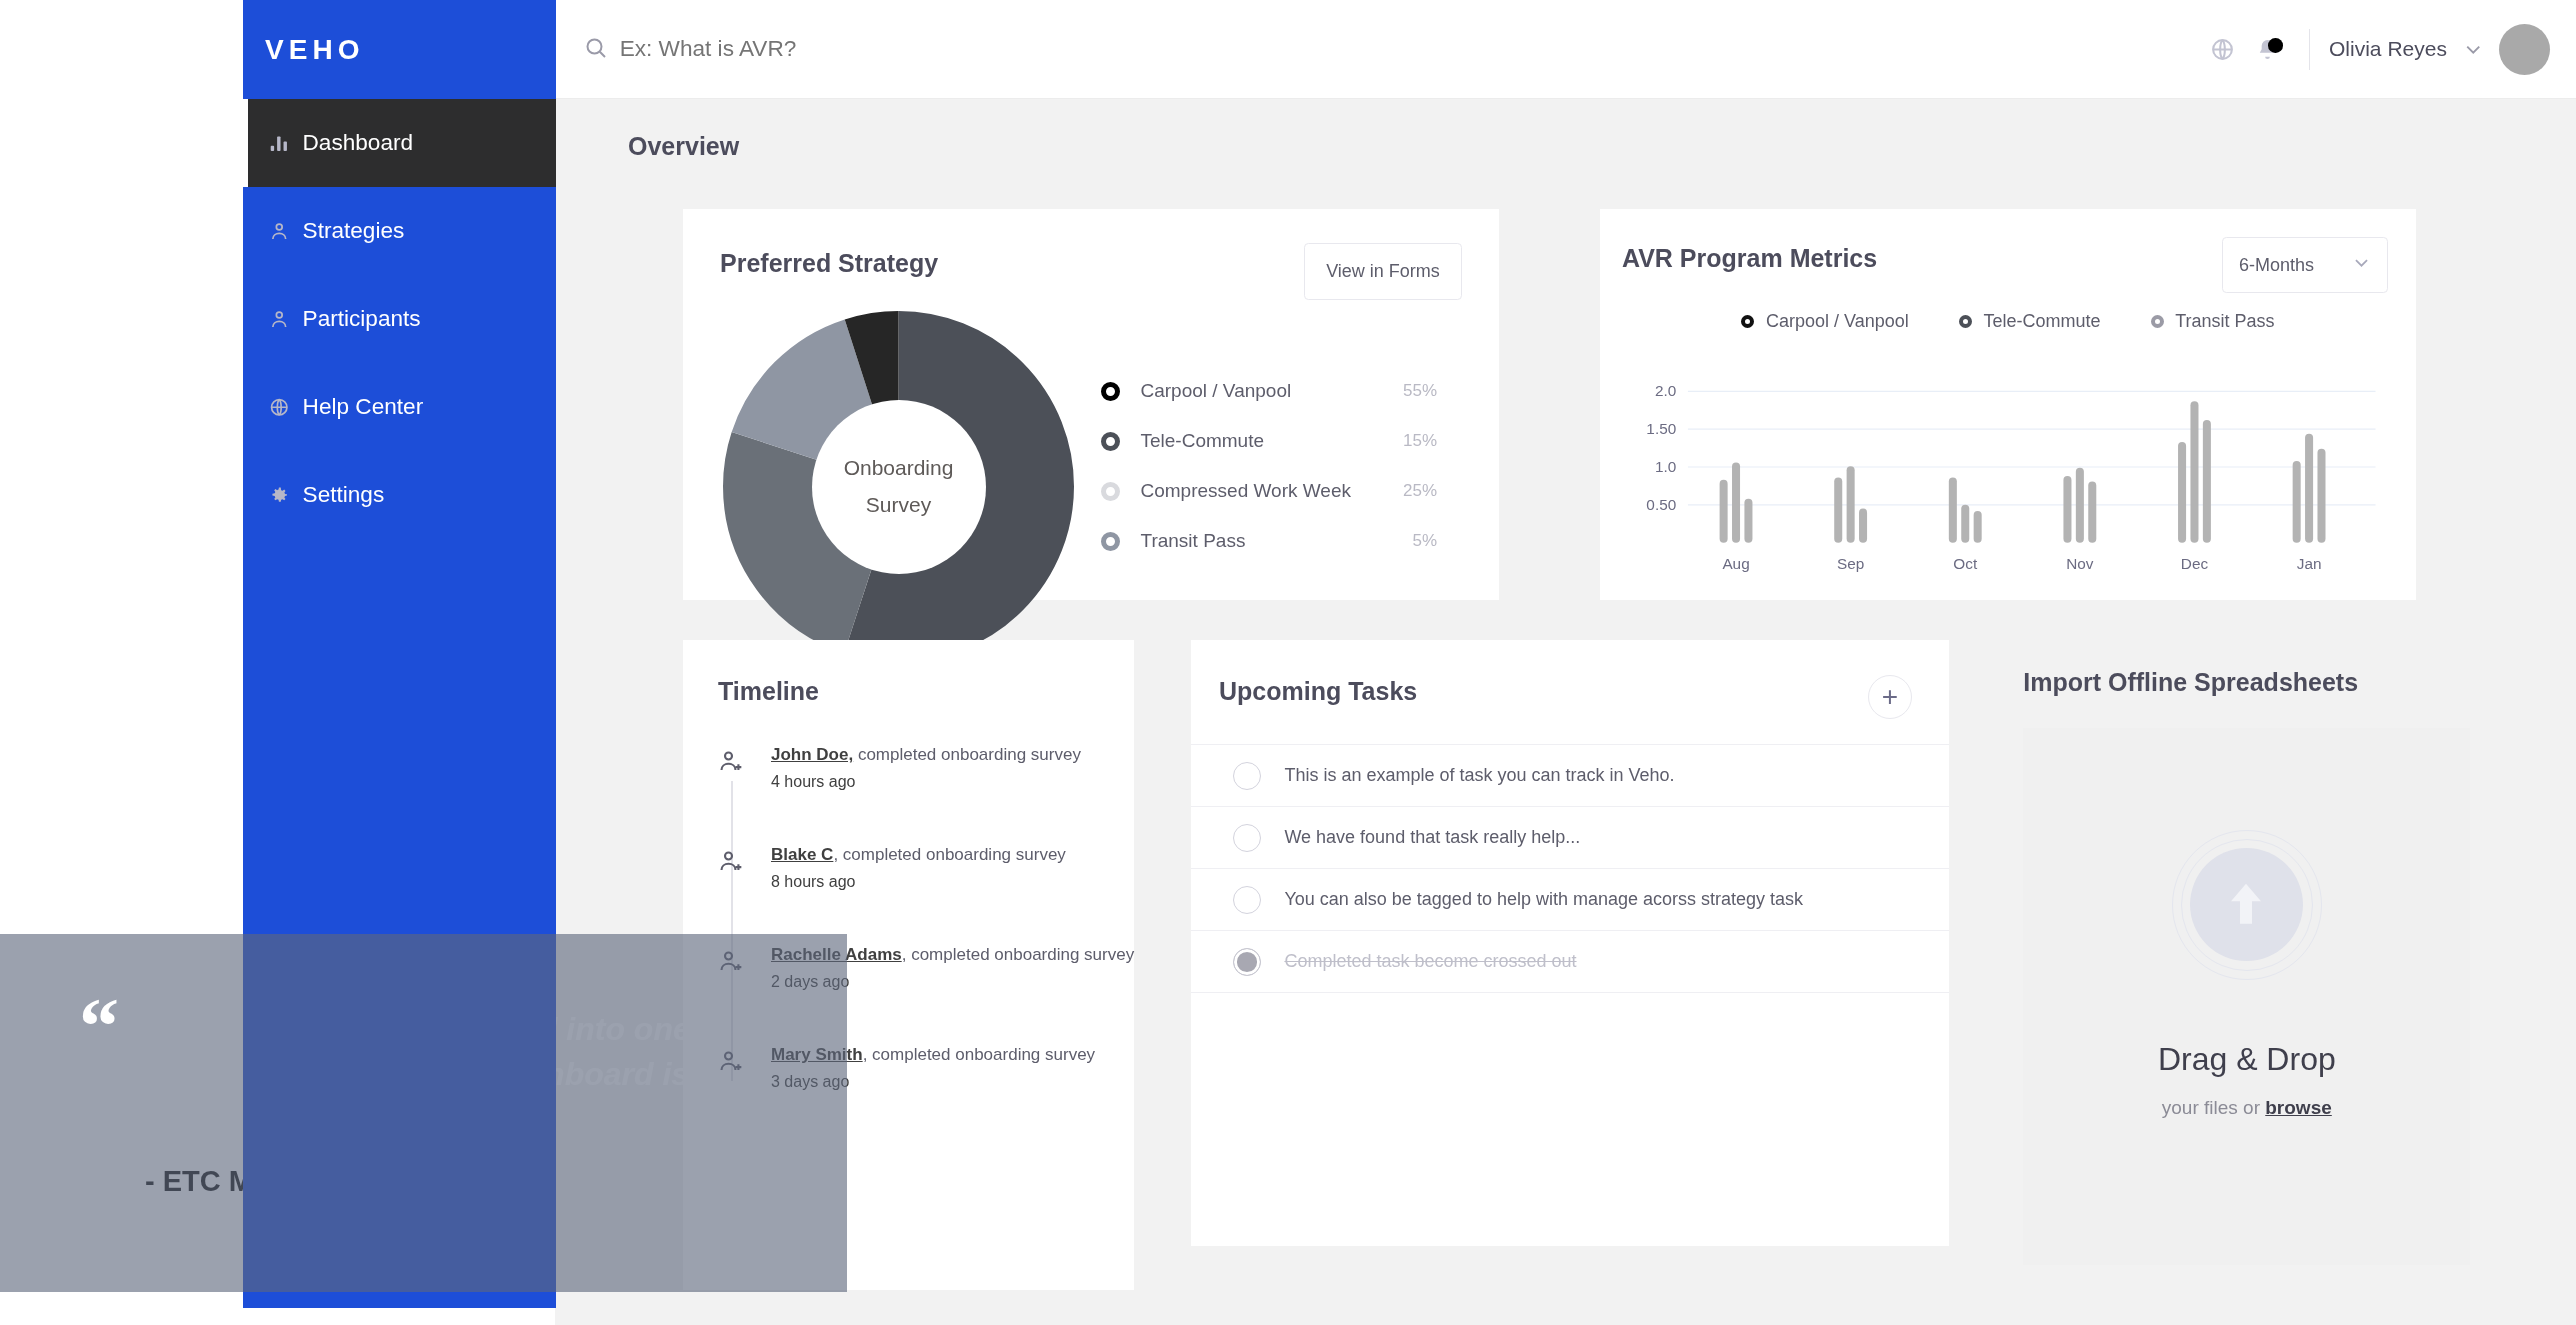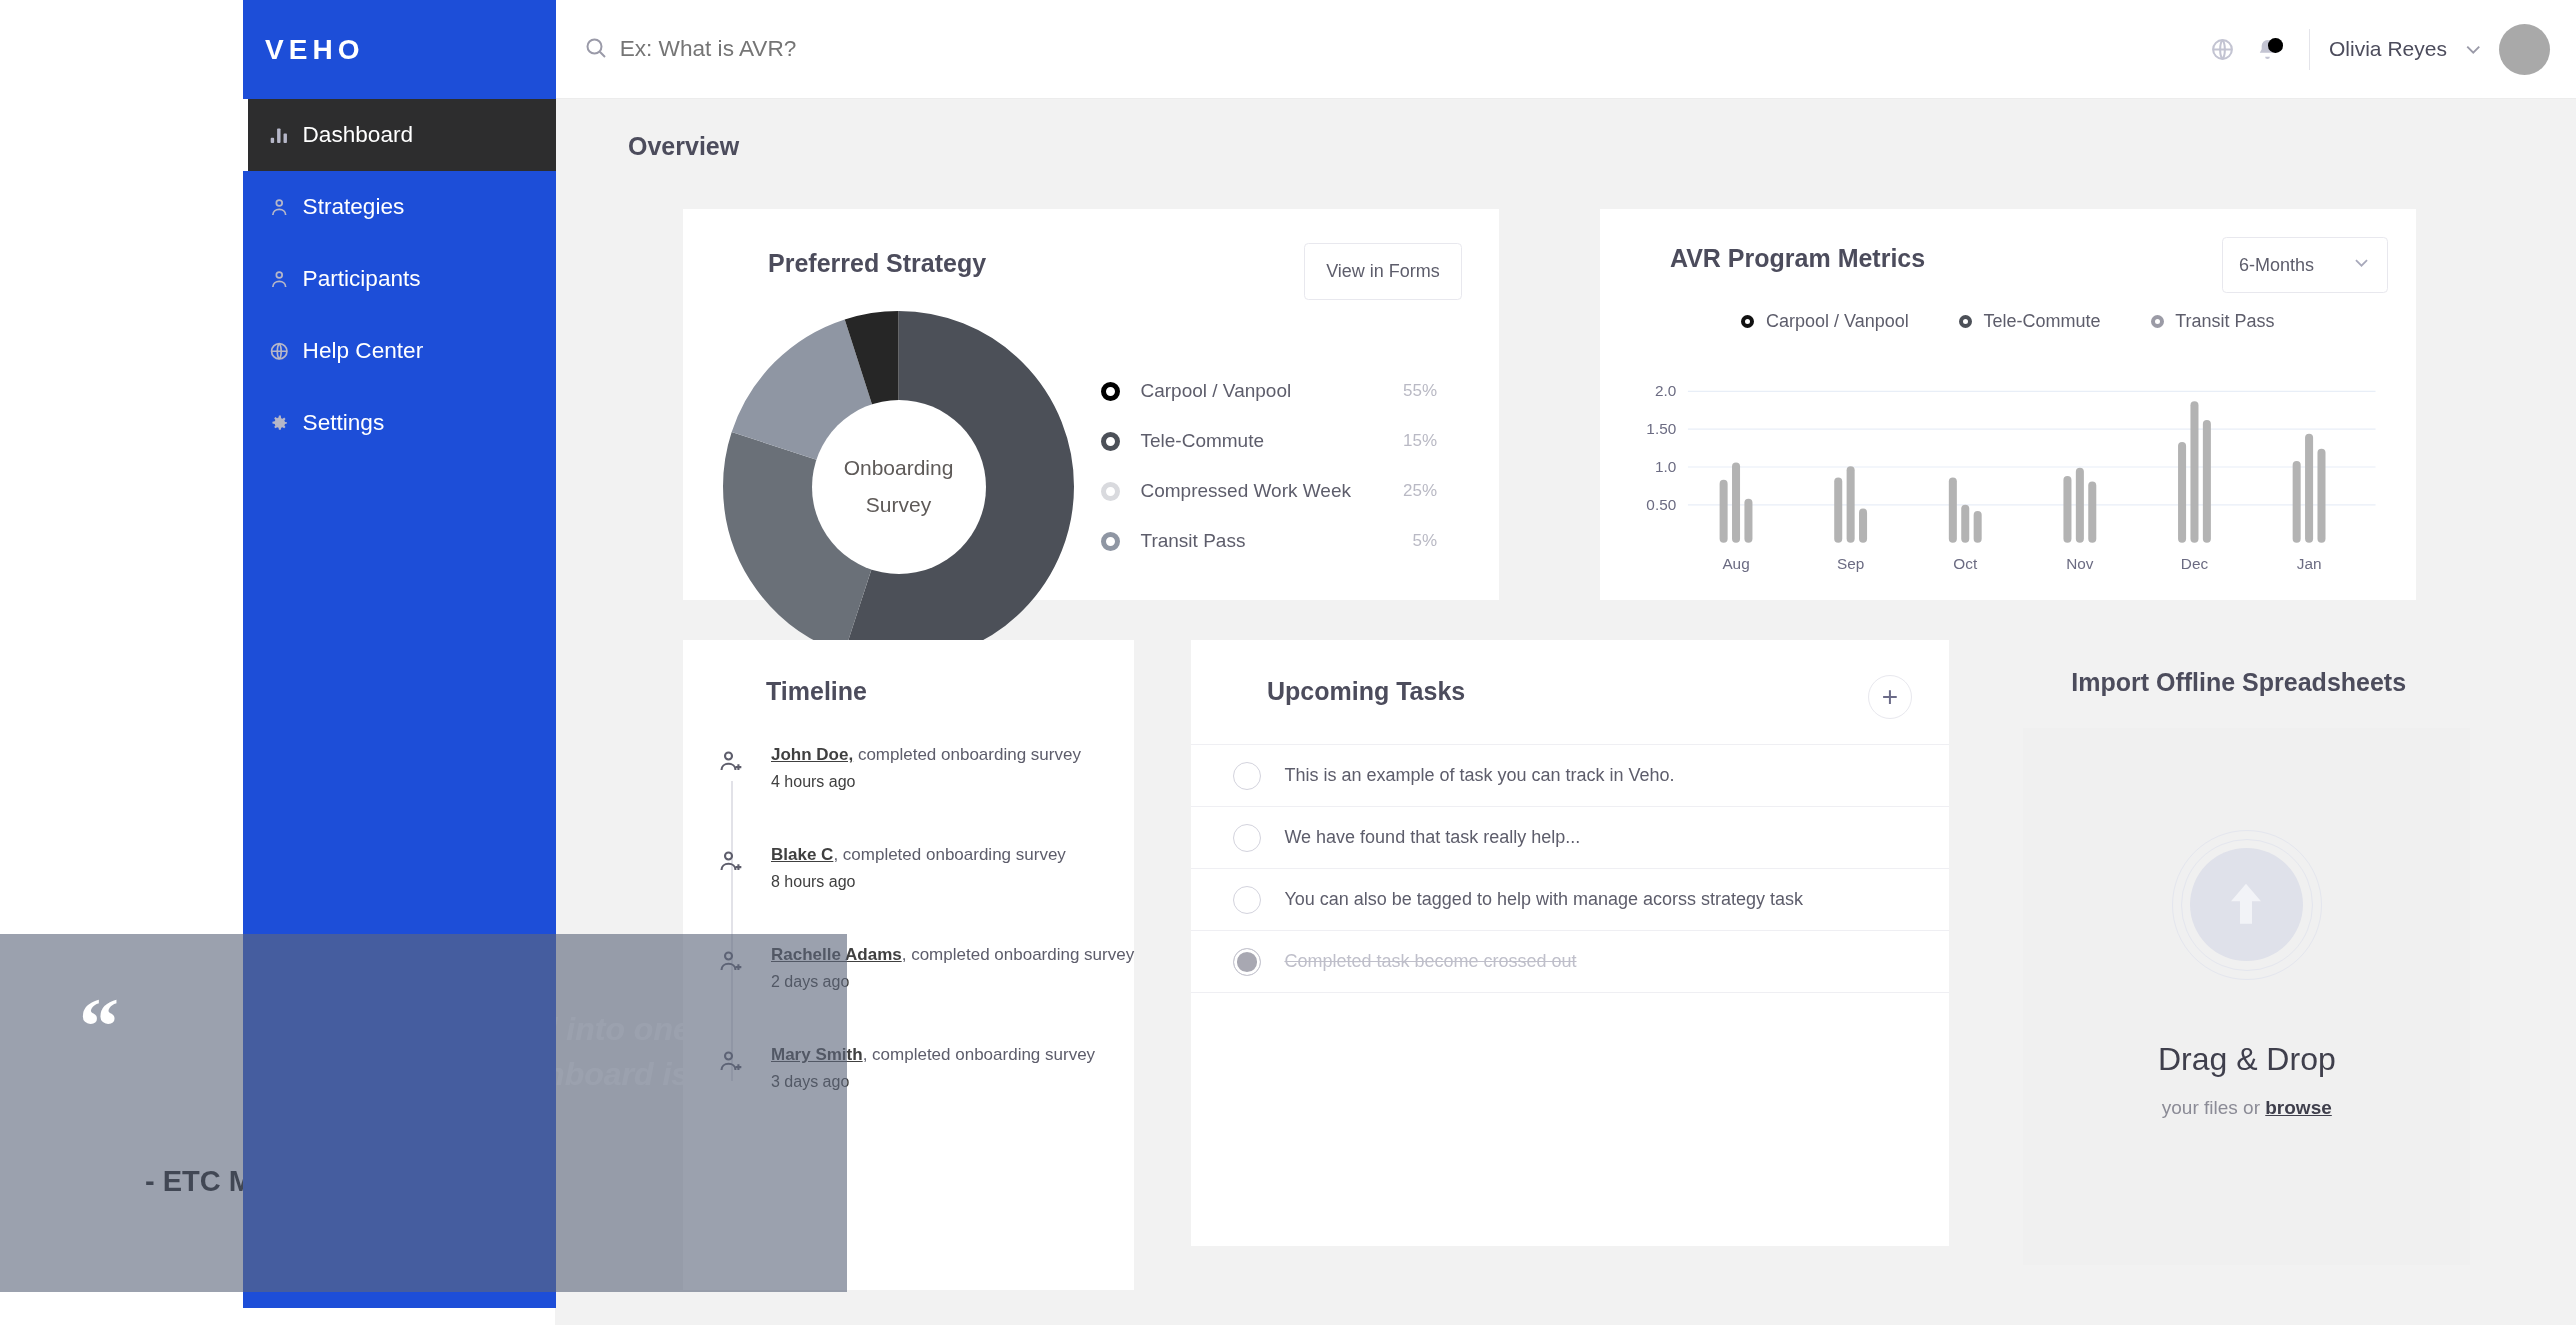--- a/index.html
+++ b/index.html
@@ -21,21 +21,21 @@
   #sidebar {
     position:absolute; left:243px; top:0; width:313px; height:1308px;
     background:#1d4ed8;
     z-index:3;
   }
   #brand {
     height:99px; display:flex; align-items:center; padding-left:22px;
     color:#ffffff; font-size:28px; font-weight:bold; letter-spacing:5.1px;
   }
   .nav-item {
-    height:72px; display:flex; align-items:center; padding-left:25.6px;
+    height:88px; display:flex; align-items:center; padding-left:25.6px;
     color:#ffffff; font-size:22.6px; cursor:pointer;
   }
   .nav-item.active { background:#2d2d2e; border-left:5.1px solid #ffffff; padding-left:20.5px; }
   .nav-ico { width:34px; display:flex; align-items:center; color:#b6b7c8; }
   .nav-ico svg { width:20.5px; height:20.5px; display:block; }
 
   
   #topbar {
     position:absolute; left:555px; top:0; width:2021px; height:99px;
     background:#ffffff; display:flex; align-items:center;
@@ -57,21 +57,21 @@
   #user-name { font-size:21px; color:#4c4c5c; white-space:nowrap; }
   #user-caret { margin:0 16px; color:#9a9aa8; display:flex; }
   #user-caret svg { width:20.5px; height:20.5px; }
   #avatar { width:51px; height:51px; border-radius:50%; background:#a9a9a9; }
 
   
   #main { position:absolute; left:555px; top:99px; width:2021px; height:1226px; background:#f2f2f2; }
   #page-title { position:absolute; left:73px; top:33px; font-size:25px; color:#4c4c5c; }
 
   .card { position:absolute; background:#ffffff; }
-  .card-title { font-size:25px; color:#4c4c5c;margin-left:48px; }
+  .card-title { font-size:25px; color:#4c4c5c; }
 
   
   #card-strategy { left:128px; top:110px; width:816px; height:391px; }
   #card-strategy .card-title { position:absolute; left:37px; top:40px; }
   #btn-view-forms {
     position:absolute; right:37px; top:34px; width:158px; height:57px;
     border:0.7px solid #e8e8ee; background:#fff; border-radius:4.4px;
     font-size:18px; color:#5d5d6b; cursor:pointer;
     font-family:"Liberation Sans", sans-serif;
   }

